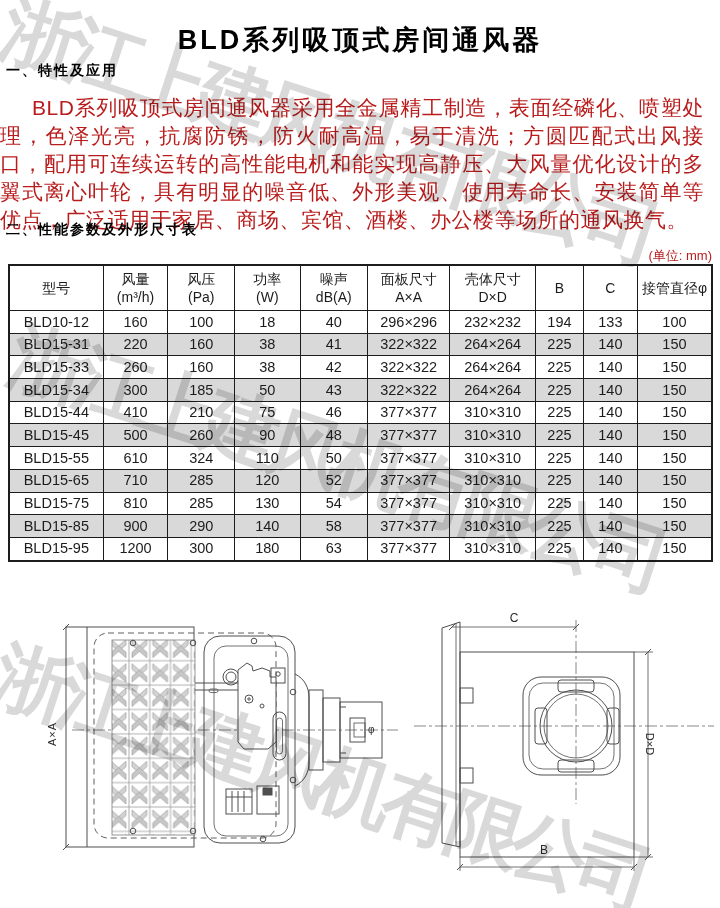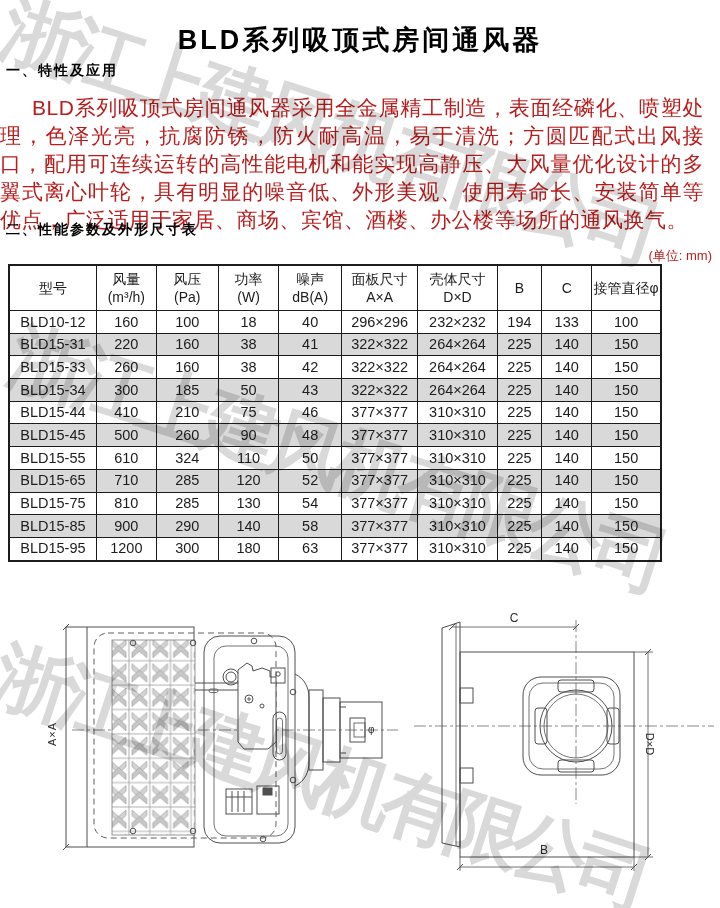--- a/index.html
+++ b/index.html
@@ -26,21 +26,21 @@
   #sec2-head{top:221px;}
   .body-text{
     position:absolute;left:0;top:94px;width:704px;
     font-size:21px;line-height:28px;text-align:justify;text-indent:32px;
     color:#b91c1c;letter-spacing:0.5px;
   }
   .unit-note{
     position:absolute;right:8px;top:247px;font-size:13px;color:#b91c1c;
   }
   table.spec{
-    position:absolute;left:8px;top:264px;width:654px;
+    position:absolute;left:8px;top:264px;width:705px;
     border-collapse:collapse;table-layout:fixed;background:#fff;
   }
   table.spec th,table.spec td{
     border:1px solid #1c1c1c;text-align:center;vertical-align:middle;
     padding:0;color:#1c1c1c;overflow:hidden;
   }
   table.spec th{height:44px;font-size:14px;font-weight:normal;line-height:1.3;}
   table.spec td{height:21.7px;font-size:14.5px;line-height:1;}
   table.spec tbody tr:nth-child(even) td{background:#d9d9d9;}
   table.spec{border:2px solid #1c1c1c;}

